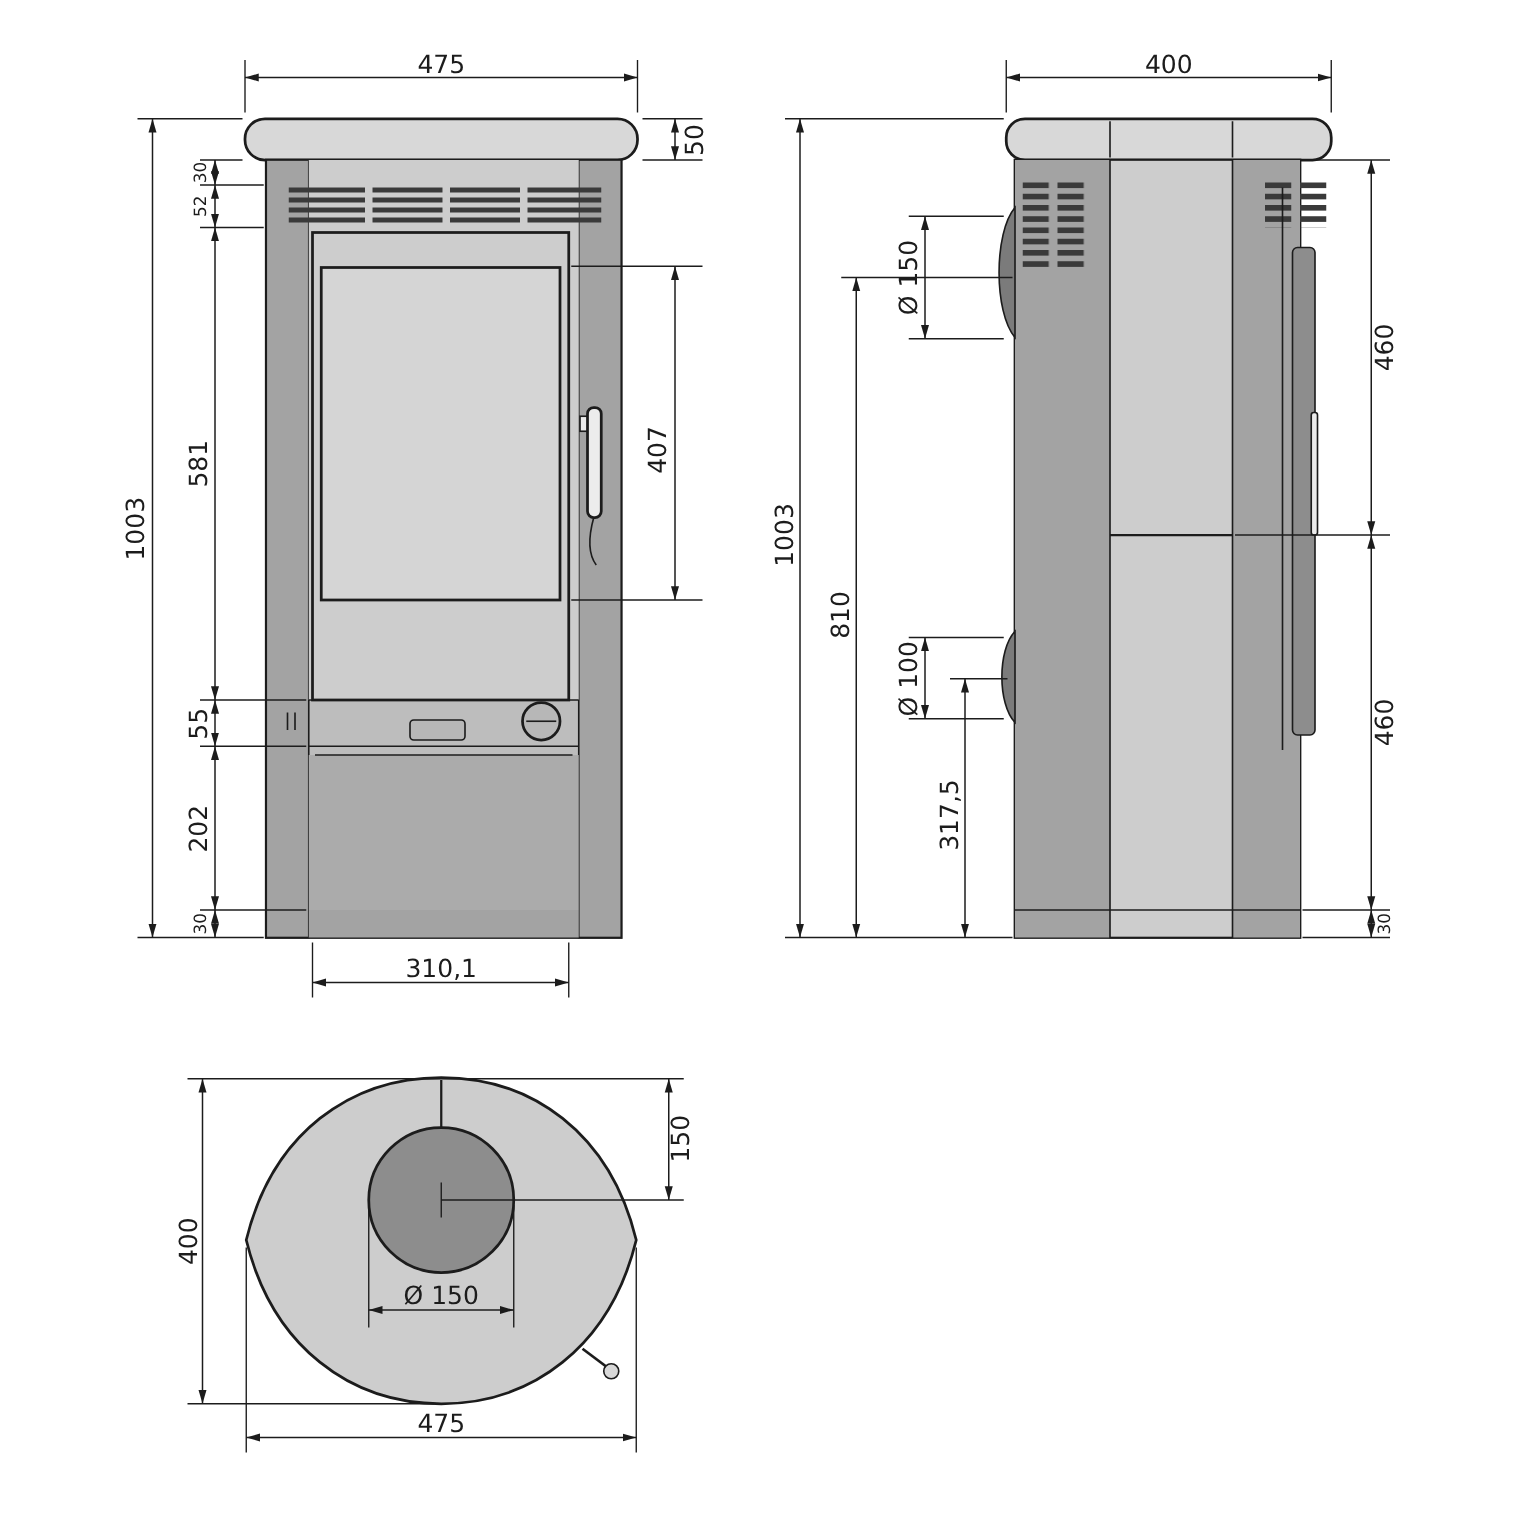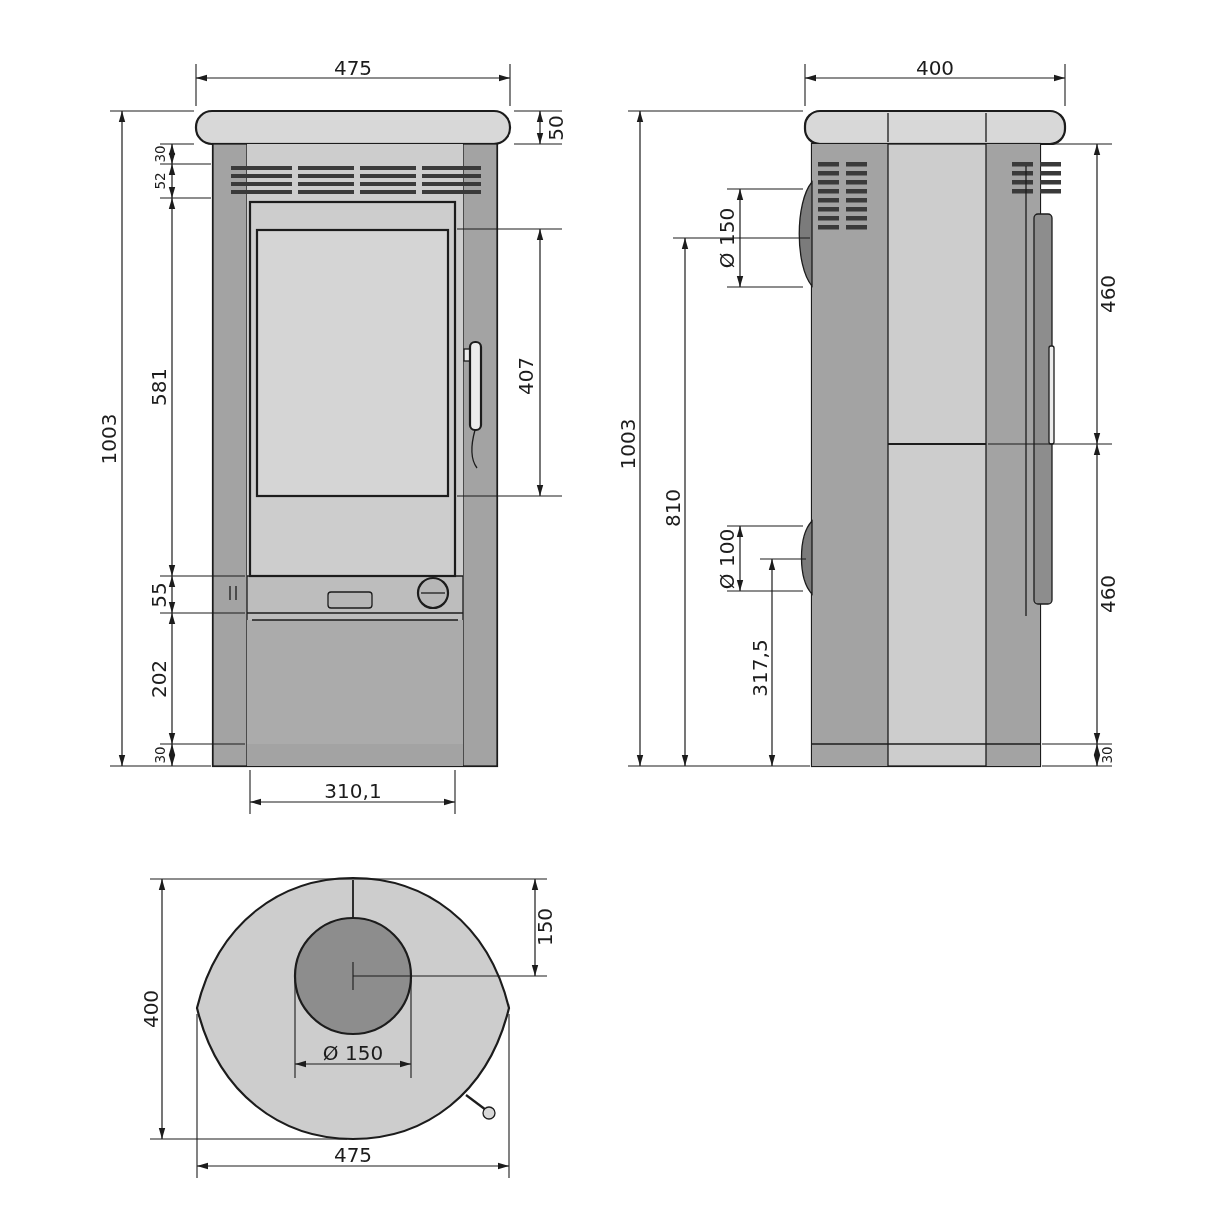--- a/index.html
+++ b/index.html
@@ -1,21 +1,21 @@
 <!DOCTYPE html>
 <html style="--line: #1c1c1c; --paper: #ffffff; --plate: #d8d8d8; --panel-light: #cdcdcd; --panel-mid: #bdbdbd; --panel-dark: #a3a3a3; --plinth: #ababab; --glass: #d5d5d5; --metal: #8d8d8d; --bump: #7b7b7b; --slat: #3a3a3a; --knob: #b7b7b7; --handle: #ececec;"><head>
 <meta charset="utf-8">
 <style>
   :root{
     --line:#1c1c1c; --paper:#ffffff; --plate:#d8d8d8; --panel-light:#cdcdcd;
     --panel-mid:#bdbdbd; --panel-dark:#a3a3a3; --plinth:#ababab; --glass:#d5d5d5;
     --metal:#8d8d8d; --bump:#7b7b7b; --slat:#3a3a3a; --knob:#b7b7b7; --handle:#ececec;
   }
   html,body{margin:0;padding:0;background:var(--paper);}
-  .stage{position:relative;width:1214px;height:1188px;background:var(--paper);overflow:hidden;margin-top:16px;}
+  .stage{position:relative;width:1214px;height:1188px;background:var(--paper);overflow:hidden;}
   svg{display:block;}
   .paper{fill:var(--paper);}
   .out{stroke:var(--line);stroke-width:2.2;}
   .mid{stroke:var(--line);stroke-width:1.8;}
   .thin{stroke:var(--line);stroke-width:1.3;}
   .dim{stroke:var(--line);stroke-width:1.2;fill:none;}
   .ext{stroke:var(--line);stroke-width:1.1;fill:none;}
   .f-plate{fill:var(--plate);} .f-light{fill:var(--panel-light);} .f-mid{fill:var(--panel-mid);}
   .f-dark{fill:var(--panel-dark);} .f-plinth{fill:var(--plinth);} .f-glass{fill:var(--glass);}
   .f-metal{fill:var(--metal);} .f-bump{fill:var(--bump);} .f-knob{fill:var(--knob);}

